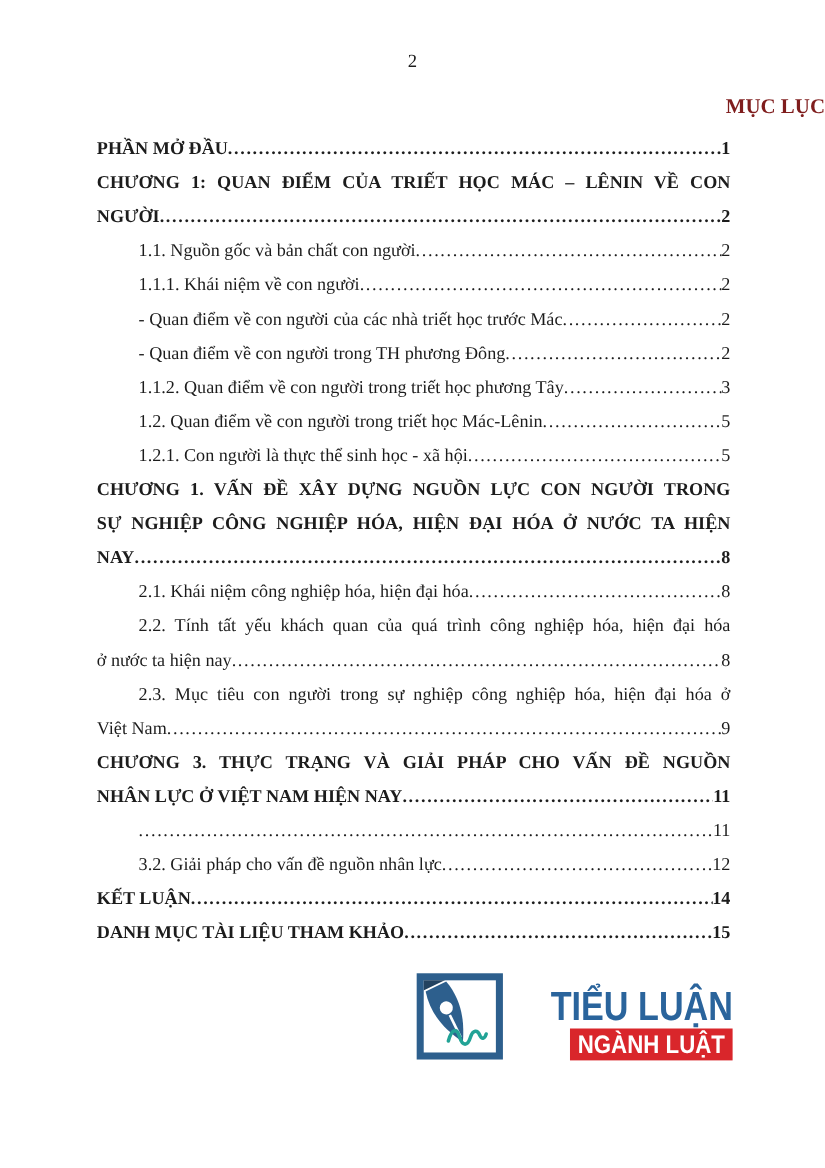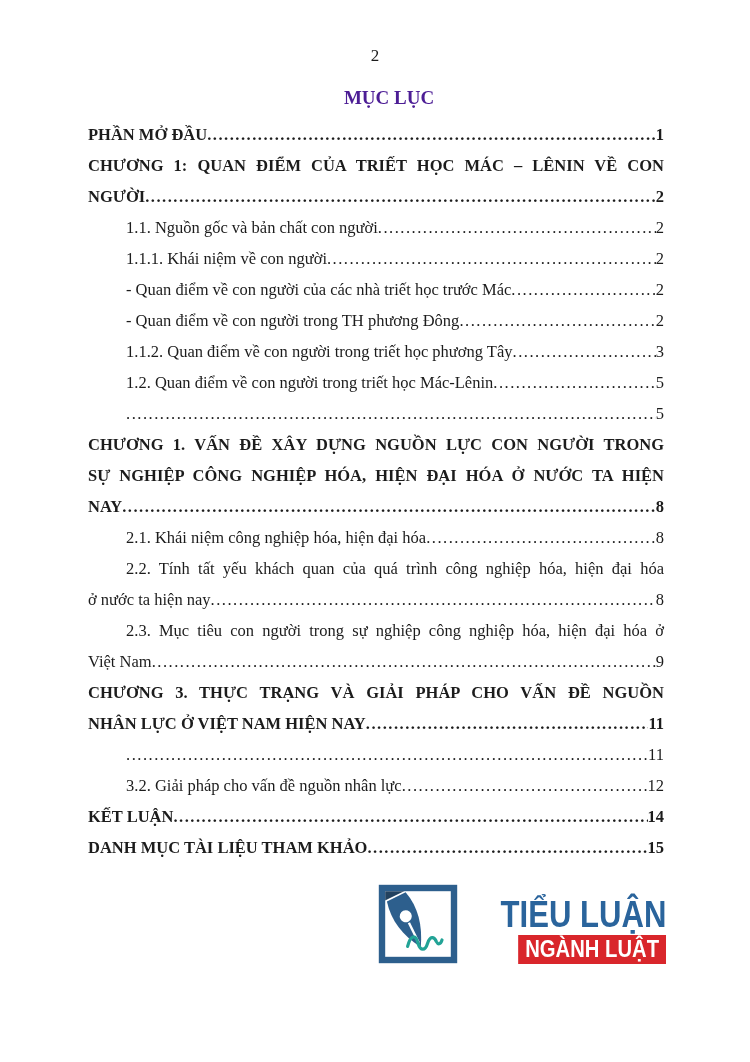--- a/index.html
+++ b/index.html
@@ -12,24 +12,24 @@
     overflow: hidden;
   }
   .page-number {
     margin-top: 46px;
     text-align: center;
     font-size: 17px;
     line-height: 20px;
   }
   .toc-title {
     margin-top: 21px;
-    text-align: center;
+    text-align: right;
     font-size: 19px;
     font-weight: bold;
-    color: #4c1d95;
+    color: #7f1d1d;
     line-height: 22px;
     padding-left: 28px;
   }
   .toc {
     margin: 10px 86px 0 88px; 
     font-size: 16.5px;
   }
   .toc-line {
     display: flex;
     align-items: flex-start;
@@ -145,20 +145,21 @@
         <span class="t">1.1.2. Quan điểm về con người trong triết học phương Tây</span>
         <span class="dots"></span>
         <span class="pg">3</span>
       </div>
       <div class="toc-line indent">
         <span class="t">1.2. Quan điểm về con người trong triết học Mác-Lênin</span>
         <span class="dots"></span>
         <span class="pg">5</span>
       </div>
       <div class="toc-line indent">
+        <span class="t">1.2.1. Con người là thực thể sinh học - xã hội</span>
         <span class="dots"></span>
         <span class="pg">5</span>
       </div>
       <div class="toc-line bold wrap">
         <span class="t">CHƯƠNG 1. VẤN ĐỀ XÂY DỰNG NGUỒN LỰC CON NGƯỜI TRONG</span>
       </div>
       <div class="toc-line bold wrap">
         <span class="t">SỰ NGHIỆP CÔNG NGHIỆP HÓA, HIỆN ĐẠI HÓA Ở NƯỚC TA HIỆN</span>
       </div>
       <div class="toc-line bold">

